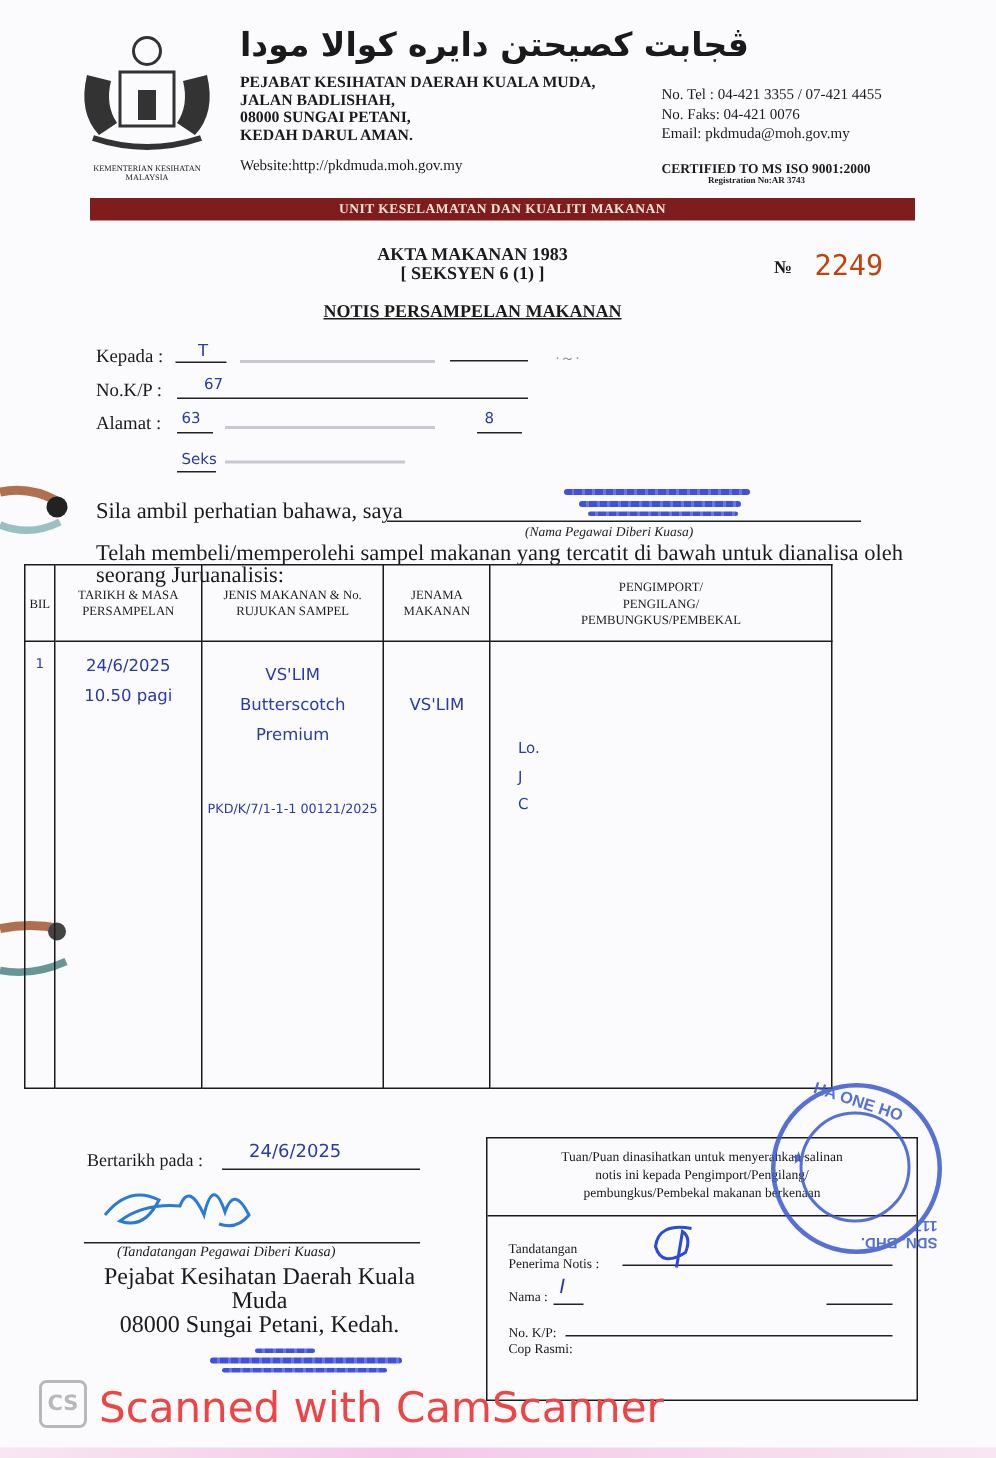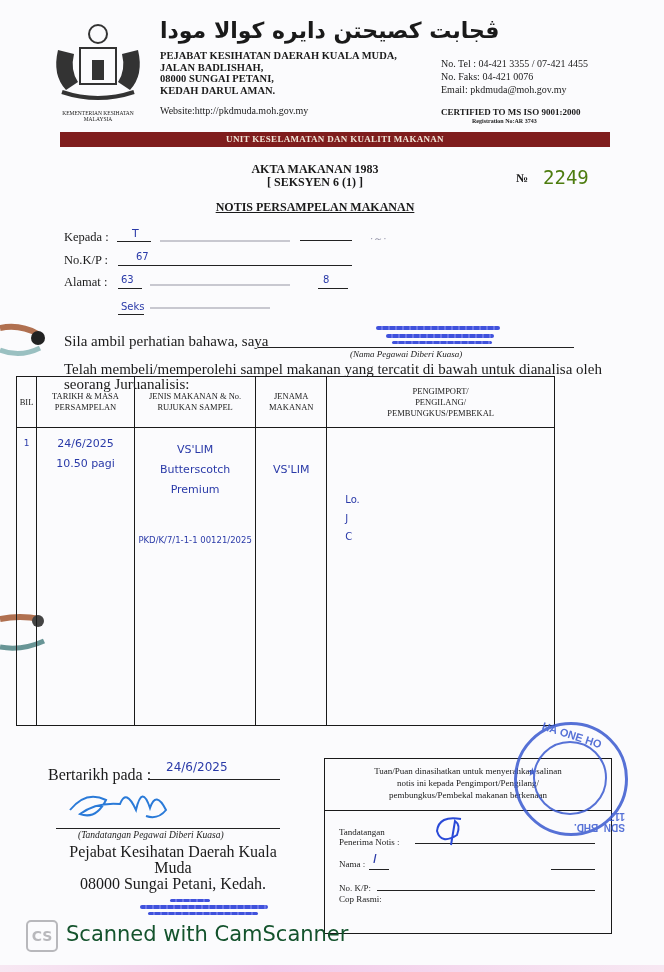--- a/index.html
+++ b/index.html
@@ -11,44 +11,44 @@
   .addr{left:160px;top:50px;font-size:10.5px;line-height:11.5px;font-weight:bold;}
   .website{left:160px;top:105px;font-size:10px;}
   .kkm{left:52px;top:110px;font-size:5.5px;text-align:center;width:92px;line-height:6px;}
   .contact{left:441px;top:57px;font-size:10px;line-height:13px;}
   .cert{left:441px;top:107px;font-size:9px;font-weight:bold;}
   .regno{left:472px;top:118px;font-size:6px;font-weight:bold;}
   .banner{left:60px;top:132px;width:550px;height:15px;background:#7f1d1d;color:#f1e6d8;font-size:9px;font-weight:bold;text-align:center;line-height:15px;letter-spacing:0.3px;}
   .akta{left:180px;top:163px;width:270px;text-align:center;font-size:12px;font-weight:bold;line-height:13px;}
   .notis-title{left:180px;top:200px;width:270px;text-align:center;font-size:12px;font-weight:bold;text-decoration:underline;}
   .serial-no{left:516px;top:171px;font-size:12px;font-weight:bold;}
-  .serial-val{left:543px;top:166px;font-size:19px;font-family:"DejaVu Sans Mono",monospace;color:#4d7c0f;}
+  .serial-val{left:543px;top:166px;font-size:19px;font-family:"DejaVu Sans Mono",monospace;color:#c2410c;}
   .field-label{font-size:12.5px;}
   .line{position:absolute;border-bottom:1.4px solid #222;}
   .faint{color:#8a8aa0;font-size:10px;}
   .redact{position:absolute;height:2px;background:#c8c8d0;}
   .para{left:64px;font-size:15px;}
   .stamp-blue{position:absolute;background:repeating-linear-gradient(90deg,#2b3fd8 0 5px,#5866e8 5px 7px);border-radius:2px;opacity:.9;}
   table.samp{position:absolute;left:16px;top:376px;width:539px;height:350px;border-collapse:collapse;}
   table.samp td,table.samp th{border:1.5px solid #1a1a1a;padding:0;}
   table.samp th{font-size:8.5px;font-weight:normal;height:50px;text-align:center;line-height:11px;}
   table.samp td{vertical-align:top;position:relative;}
   .cell-hand{font-family:"DejaVu Sans",sans-serif;color:#2a3aa8;font-size:11px;text-align:center;line-height:20px;}
-  .bert{left:48px;top:766px;font-size:16px;}
+  .bert{left:58px;top:766px;font-size:12px;}
   .sig{left:66px;top:780px;width:120px;height:50px;}
   .sig-caption{left:78px;top:830px;font-size:9.5px;font-style:italic;}
   .office{left:58px;top:844px;width:230px;text-align:center;font-size:16px;line-height:16px;}
   .notice-box{left:324px;top:758px;width:286px;height:174px;border:1.5px solid #1a1a1a;}
   .notice-head{position:absolute;left:0;top:0;width:286px;height:52px;border-bottom:1.5px solid #1a1a1a;font-size:9px;text-align:center;line-height:12px;box-sizing:border-box;padding-top:6px;}
   .nb-label{position:absolute;font-size:9px;line-height:10px;}
   .roundstamp{left:514px;top:722px;width:108px;height:108px;border:3px solid #3a5ad0;border-radius:50%;opacity:.85;}
   .roundstamp .inner{position:absolute;left:16px;top:16px;width:70px;height:70px;border:2px solid #3a5ad0;border-radius:50%;}
   .roundstamp .t1{position:absolute;left:24px;top:4px;font-size:11px;font-weight:bold;color:#3a5ad0;font-family:"Liberation Sans",sans-serif;transform:rotate(18deg);}
   .roundstamp .t2{position:absolute;left:40px;top:86px;font-size:10px;font-weight:bold;color:#3a5ad0;font-family:"Liberation Sans",sans-serif;transform:rotate(180deg);}
-  .camscan{left:26px;top:921px;font-family:"DejaVu Sans",sans-serif;font-size:21px;color:#14532d;}
+  .camscan{left:26px;top:921px;font-family:"DejaVu Sans",sans-serif;font-size:28px;color:#ef4444;}
   .cs-logo{left:26px;top:920px;width:28px;height:28px;border:2px solid #b8b8bc;border-radius:5px;font-size:14px;font-weight:bold;color:#b8b8bc;text-align:center;line-height:28px;font-family:"DejaVu Sans",sans-serif;}
   .bottom-strip{left:0;top:965px;width:664px;height:7px;background:linear-gradient(90deg,#f7e7f2,#f3c9e8 40%,#f7e7f2);}
 </style>
 </head>
 <body>
 
 <svg class="abs" style="left:0;top:318px" width="50" height="40">
     <path d="M0 10 Q20 6 38 16" stroke="#b07050" stroke-width="6" fill="none"></path>
     <circle cx="38" cy="20" r="7" fill="#222"></circle>
     <path d="M0 32 Q20 40 40 30" stroke="#5a9a9a" stroke-width="5" fill="none" opacity=".6"></path>

